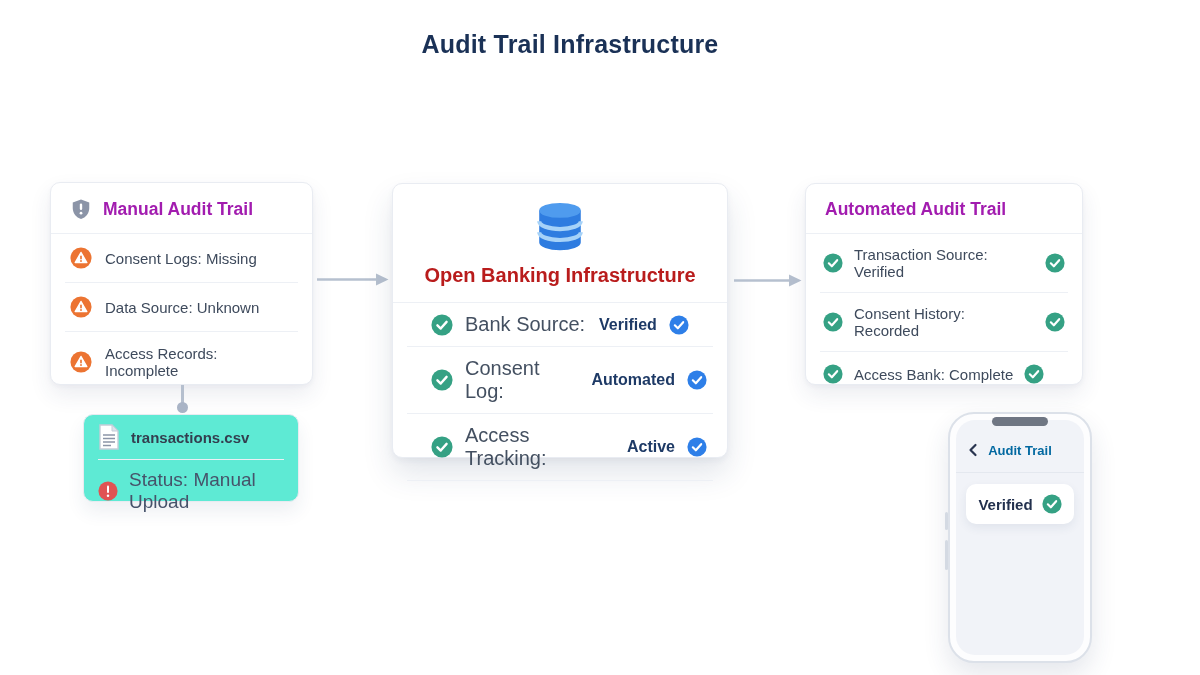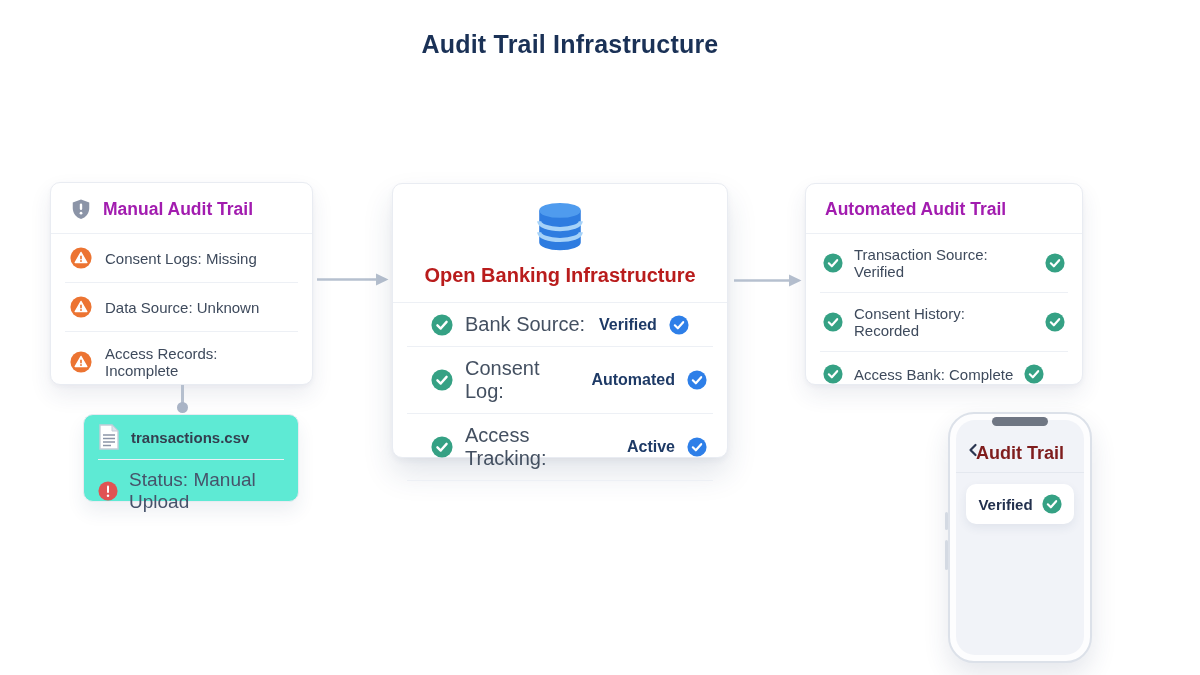--- a/index.html
+++ b/index.html
@@ -61,21 +61,21 @@
   .phone { position:absolute; left:948px; top:412px; width:144px; height:251px;
            background:#fdfdfe; border:2px solid #dce1e9; border-radius:26px;
            box-shadow:0 12px 26px rgba(40,60,100,.12); }
   .phone-screen { position:absolute; left:6px; right:6px; top:6px; bottom:6px;
                   background:#f1f3f8; border-radius:19px; overflow:hidden; }
   .notch { position:absolute; top:3px; left:50%; transform:translateX(-50%);
            width:56px; height:9px; background:#6f7683; border-radius:5px; z-index:2; }
   .phone-header { position:relative; height:44px; margin-top:8px; }
   .back-chevron { position:absolute; left:11px; top:15px; }
   .phone-title { position:absolute; left:0; right:0; top:15px; text-align:center;
-                 font-size:18px; font-weight:700; color:#7f1d1d; }
+                 font-size:13px; font-weight:700; color:#0369a1; }
   .phone-hdiv { height:1px; background:#e4e8ef; }
   .verified-card { margin:11px 10px 0; height:40px; background:#ffffff; border-radius:10px;
                    display:flex; align-items:center; justify-content:center; gap:9px;
                    box-shadow:0 4px 10px rgba(40,60,100,.08);
                    font-size:15px; font-weight:700; color:#22304d; }
   .side-btn { position:absolute; width:3px; background:#d4dae3; border-radius:2px; left:-5px; }
   .side-btn.b1 { top:98px; height:18px; }
   .side-btn.b2 { top:126px; height:30px; }
 </style>
 </head>

